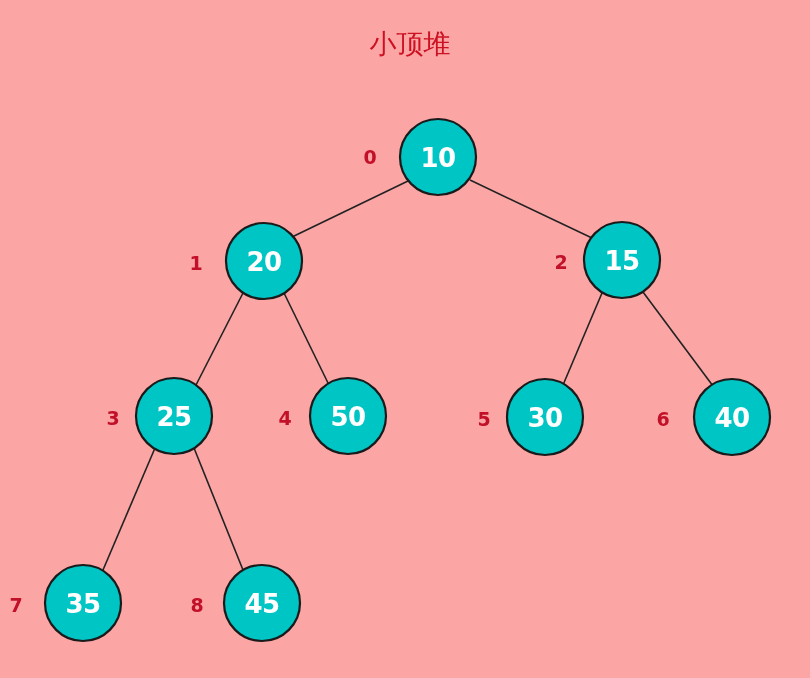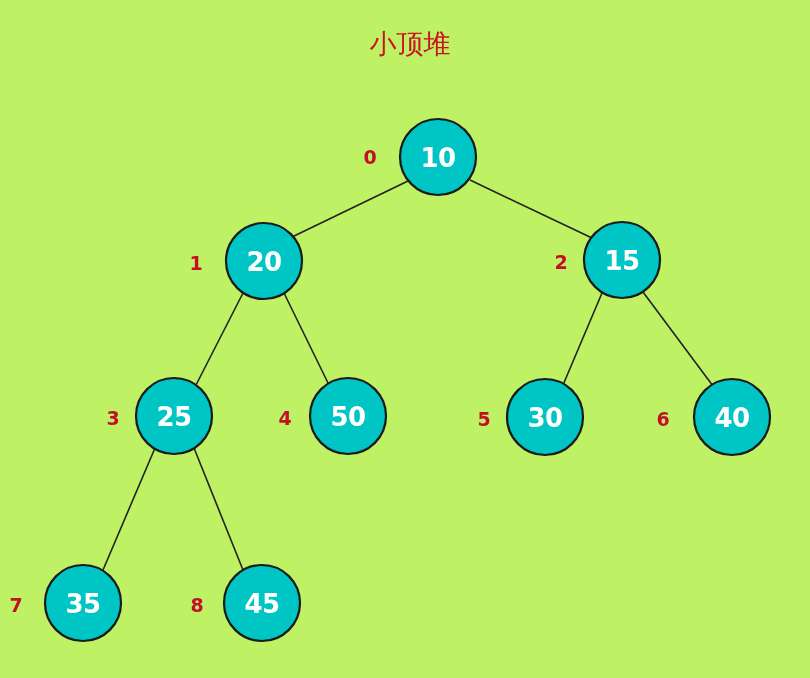--- a/index.html
+++ b/index.html
@@ -11,21 +11,21 @@
     width: 810px;
     height: 678px;
     font-family: "Liberation Sans", sans-serif;
     overflow: hidden;
     position: relative;
   }
   #canvas-root {
     position: relative;
     width: 810px;
     height: 678px;
-    background: #bef264;
+    background: #fca5a5;
   }
   #diagram-svg {
     position: absolute;
     top: 0;
     left: 0;
     width: 810px;
     height: 678px;
     display: block;
   }
   .heap-title {

